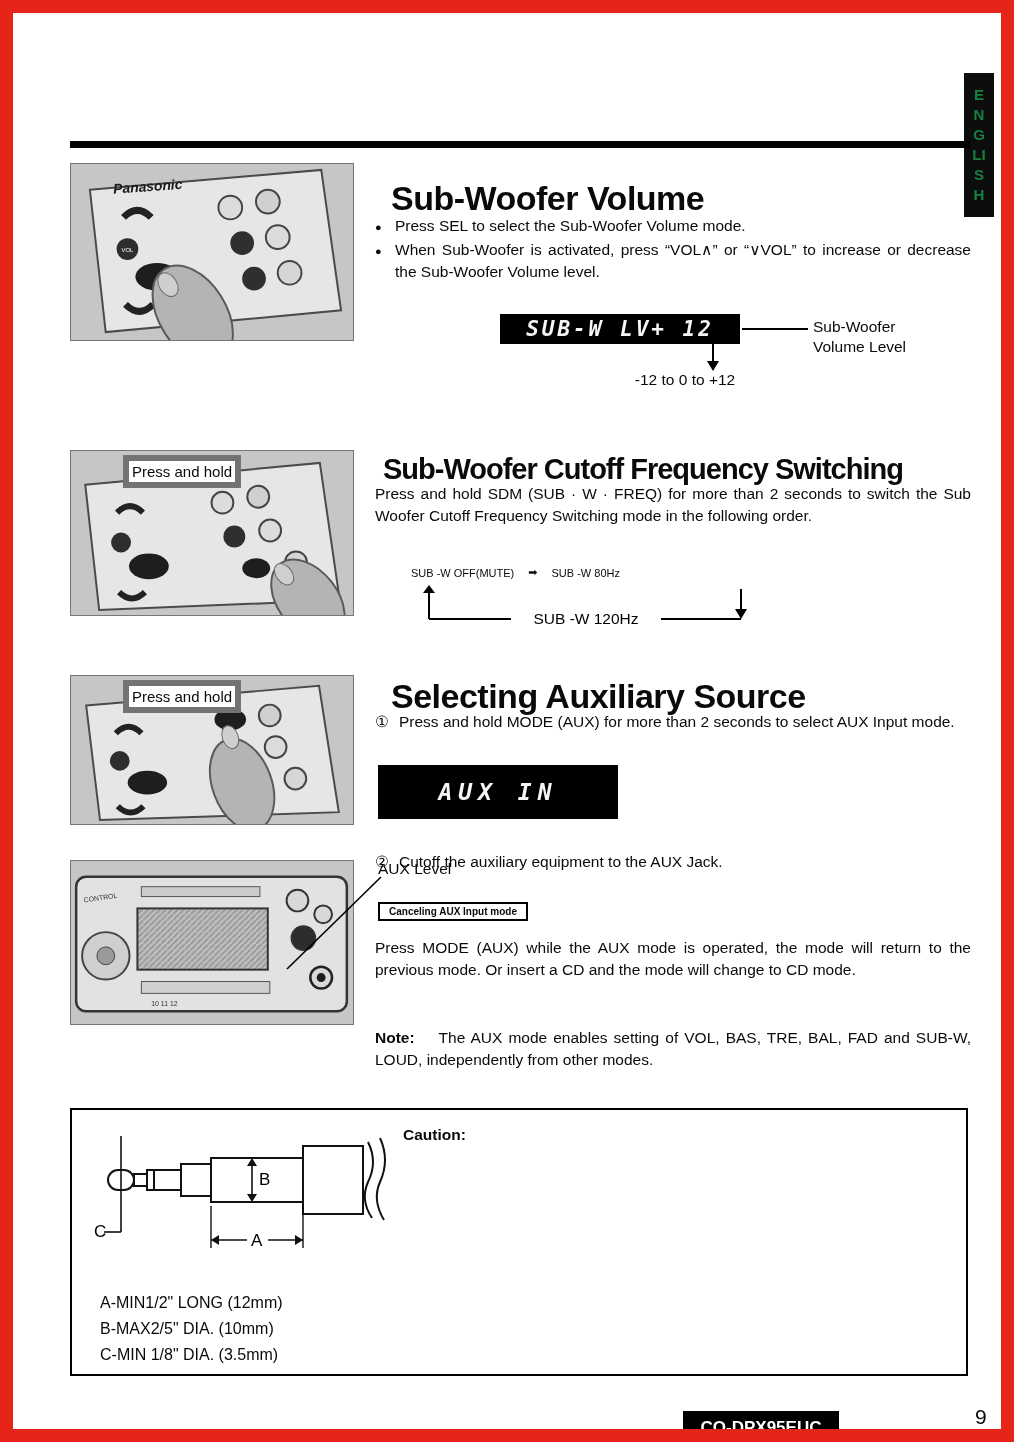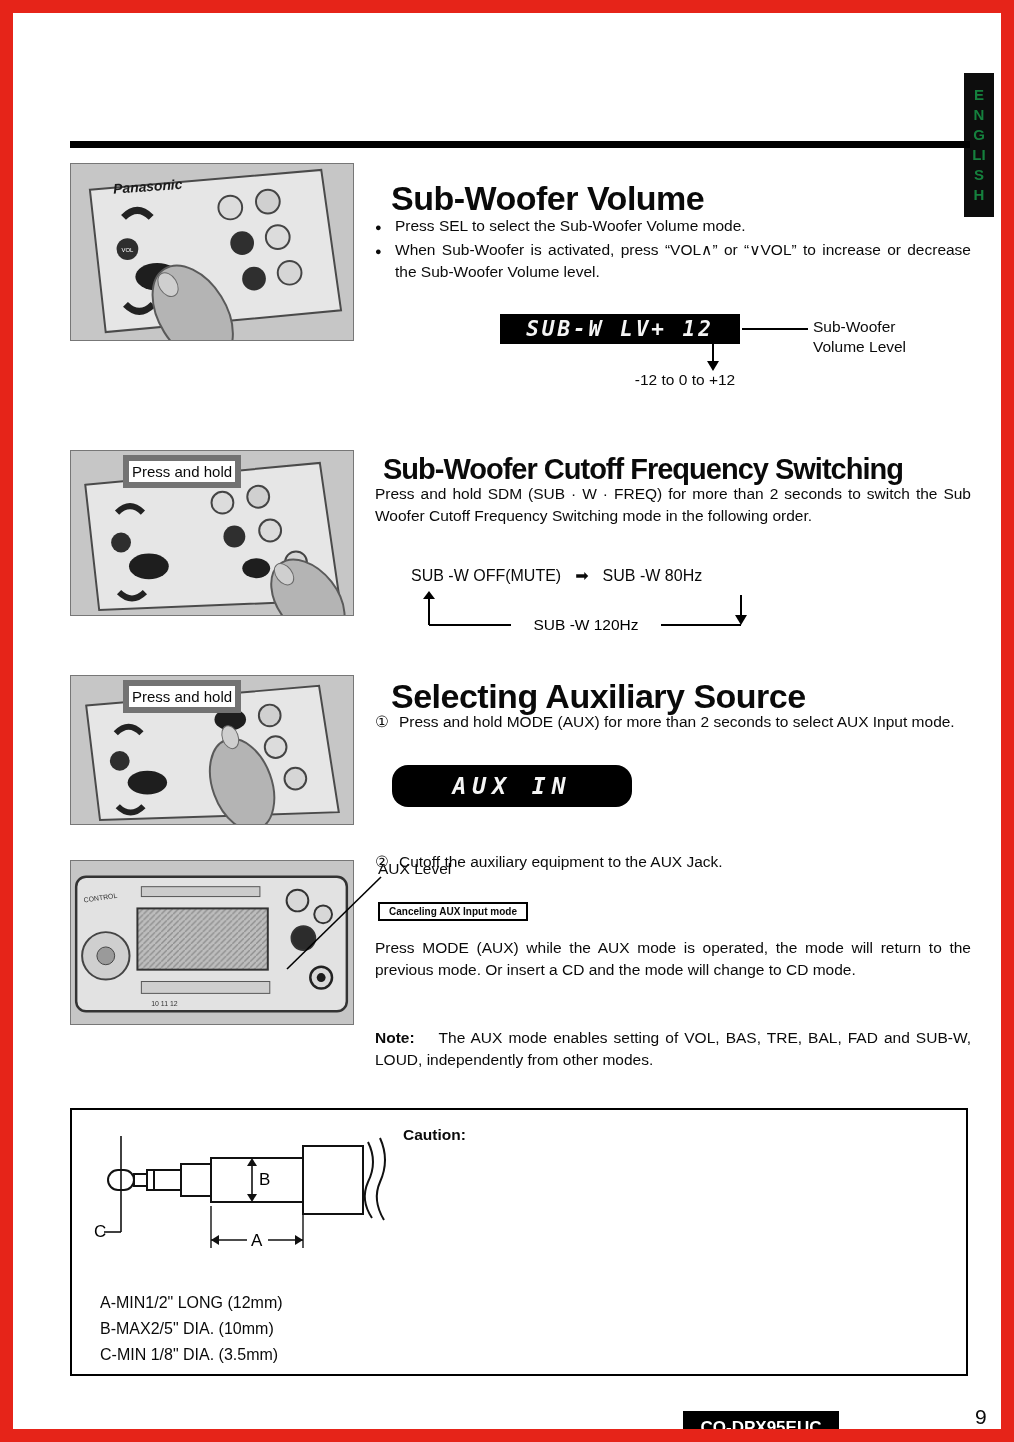--- a/index.html
+++ b/index.html
@@ -28,21 +28,21 @@
               padding:2px 3px;font-size:15px;z-index:3;margin-left:48px;}
   .step{position:relative;padding-left:24px;font-size:15.5px;line-height:22px;text-align:justify;}
   .step .num{position:absolute;left:0;top:0;}
   .cancel-box{display:inline-block;border:2px solid #000;padding:2px 9px;
               font-weight:bold;font-size:10px;}
   .caution-box{border:2.5px solid #000;box-sizing:border-box;}
   .dims{font-size:16px;line-height:26px;}
   .badge{background:#000;color:#fff;font-weight:bold;font-size:17px;
          display:flex;align-items:center;justify-content:center;}
   .pagenum{font-size:21px;}
-  .flow-row{display:flex;gap:14px;font-size:16px;align-items:flex-end;white-space:nowrap;}
+  .flow-row{display:flex;gap:14px;font-size:11px;align-items:flex-end;white-space:nowrap;}
   svg text{font-family:"Liberation Sans",sans-serif;}
 </style>
 </head>
 <body>
 
 <div class="page">
 
   <div class="abs eng-tab" style="right:7px;top:60px;">
     <div class="stack">ENGLISH</div>
   </div>
@@ -175,21 +175,21 @@
     </svg>
   </div>
 
   <h1 class="abs t" style="left:362px;top:648px;">Selecting Auxiliary Source</h1>
 
   <div class="abs step" style="left:362px;top:698px;width:600px;">
     <span class="num">①</span>
     <span>Press and hold MODE (AUX) for more than 2 seconds to select AUX Input mode.</span>
   </div>
 
-  <div class="abs lcd" style="left:379px;top:752px;width:240px;height:42px;font-size:23px;letter-spacing:6px;border-radius:16px;">AUX  IN</div>
+  <div class="abs lcd" style="left:365px;top:752px;width:240px;height:54px;font-size:23px;letter-spacing:6px;">AUX  IN</div>
 
   <div class="abs step" style="left:362px;top:816px;width:600px;">
     <span class="num">②</span>
     <span>Cutoff the auxiliary equipment to the AUX Jack.</span>
   </div>
 
   <div class="abs small" style="left:365px;top:847px;">AUX Level</div>
   <svg class="abs" style="left:262px;top:858px;" width="115" height="105">
     <line x1="106" y1="6" x2="12" y2="98" stroke="#000" stroke-width="1.6"></line>
   </svg>

